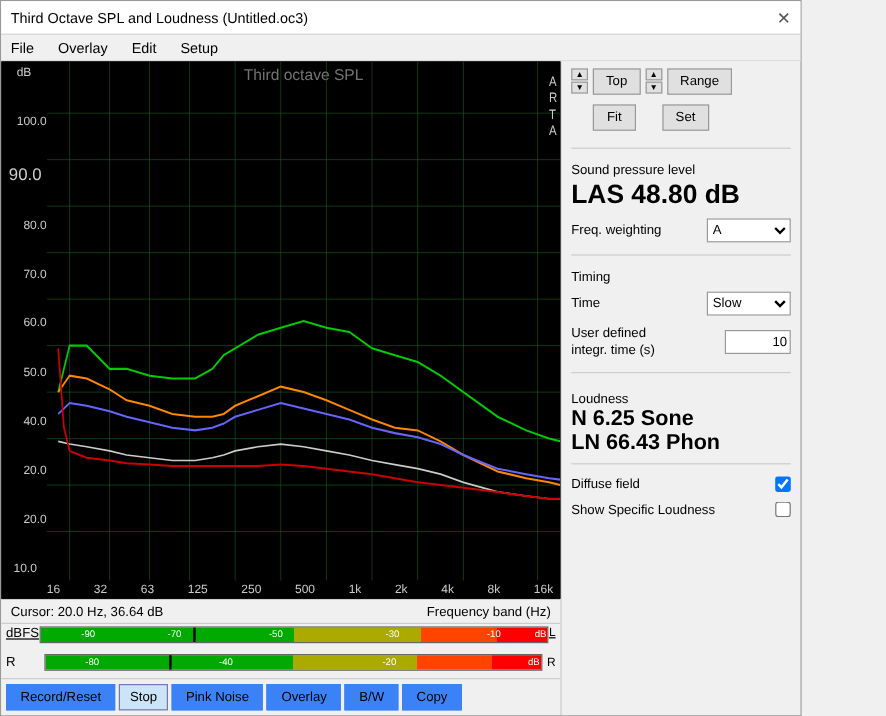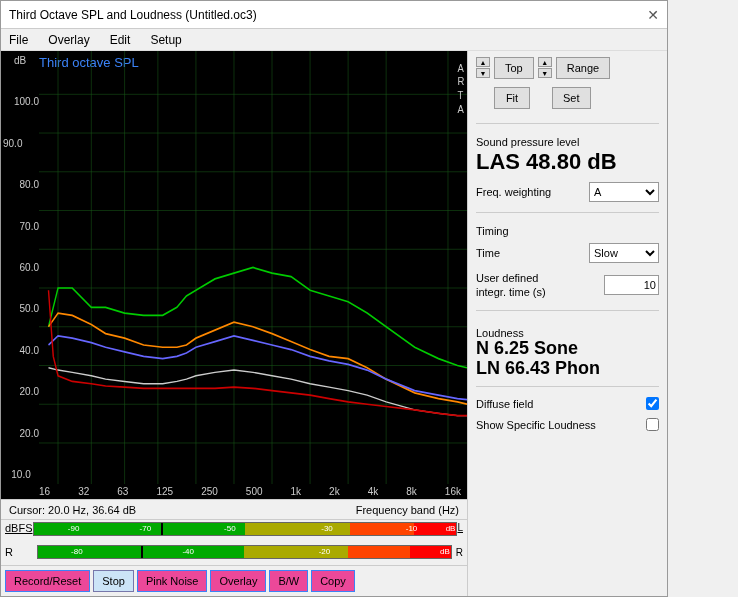--- a/index.html
+++ b/index.html
@@ -73,22 +73,22 @@
       color: #ccc;
       font-size: 10px;
       position: absolute;
       left: 2px;
       top: 4px;
     }
     .btn-small {
       height: 22px;
       padding: 0 8px;
       font-size: 11px;
-      background: #ec4899;
-      border: 1px solid #3b82f6;
+      background: #3b82f6;
+      border: 4px solid #3b82f6;
       cursor: pointer;
       white-space: nowrap;
     }
     .btn-stop {
       background: #cce4f7;
       border: 1px solid #77a;
     }
 
     
     .right-panel {
@@ -213,33 +213,33 @@
 
   <div class="main-area">
 
     <div class="chart-outer">
       <div class="chart-container" style="position:relative; background:#000; flex:1; display:flex; flex-direction:column;">
         <div style="display:flex; flex:1; position:relative;">
 
           <div style="display:flex; flex-direction:column; justify-content:space-between; width:38px; padding:4px 2px 4px 2px; background:#000; position:relative;">
             <span class="chart-label-db" style="position:static; color:#ccc; font-size:10px; text-align:center;">dB</span>
             <span class="chart-label-y" style="color:#ccc; font-size:10px; text-align:right;">100.0</span>
-            <span class="chart-label-y" style="color:#ccc; font-size:10px; text-align:left;">90.0</span>
+            <span class="chart-label-y" style="color:#ccc; font-size:14px; text-align:center;">90.0</span>
             <span class="chart-label-y" style="color:#ccc; font-size:10px; text-align:right;">80.0</span>
             <span class="chart-label-y" style="color:#ccc; font-size:10px; text-align:right;">70.0</span>
             <span class="chart-label-y" style="color:#ccc; font-size:10px; text-align:right;">60.0</span>
             <span class="chart-label-y" style="color:#ccc; font-size:10px; text-align:right;">50.0</span>
             <span class="chart-label-y" style="color:#ccc; font-size:10px; text-align:right;">40.0</span>
             <span class="chart-label-y" style="color:#ccc; font-size:10px; text-align:right;">20.0</span>
             <span class="chart-label-y" style="color:#ccc; font-size:10px; text-align:right;">20.0</span>
             <span class="chart-label-y" style="color:#ccc; font-size:10px; text-align:center;">10.0</span>
           </div>
 
           <div style="flex:1; position:relative; background:#000;">
-            <div style="color:#3b82f6; font-size:13px; padding:4px 0 0 0;">Third octave SPL</div>
+            <div style="color:#737373; text-align:center; font-size:13px; padding:4px 0 0 0;">Third octave SPL</div>
             <svg id="chart-svg" width="100%" height="100%" style="display:block; position:absolute; top:0; left:0;" viewBox="0 0 450 380" preserveAspectRatio="none">
 
               <line x1="0" y1="38" x2="450" y2="38" stroke="#1a5c1a" stroke-width="0.5"></line>
               <line x1="0" y1="72" x2="450" y2="72" stroke="#1a5c1a" stroke-width="0.5"></line>
               <line x1="0" y1="106" x2="450" y2="106" stroke="#1a5c1a" stroke-width="0.5"></line>
               <line x1="0" y1="140" x2="450" y2="140" stroke="#1a5c1a" stroke-width="0.5"></line>
               <line x1="0" y1="174" x2="450" y2="174" stroke="#1a5c1a" stroke-width="0.5"></line>
               <line x1="0" y1="208" x2="450" y2="208" stroke="#1a5c1a" stroke-width="0.5"></line>
               <line x1="0" y1="242" x2="450" y2="242" stroke="#1a5c1a" stroke-width="0.5"></line>
               <line x1="0" y1="276" x2="450" y2="276" stroke="#1a5c1a" stroke-width="0.5"></line>

